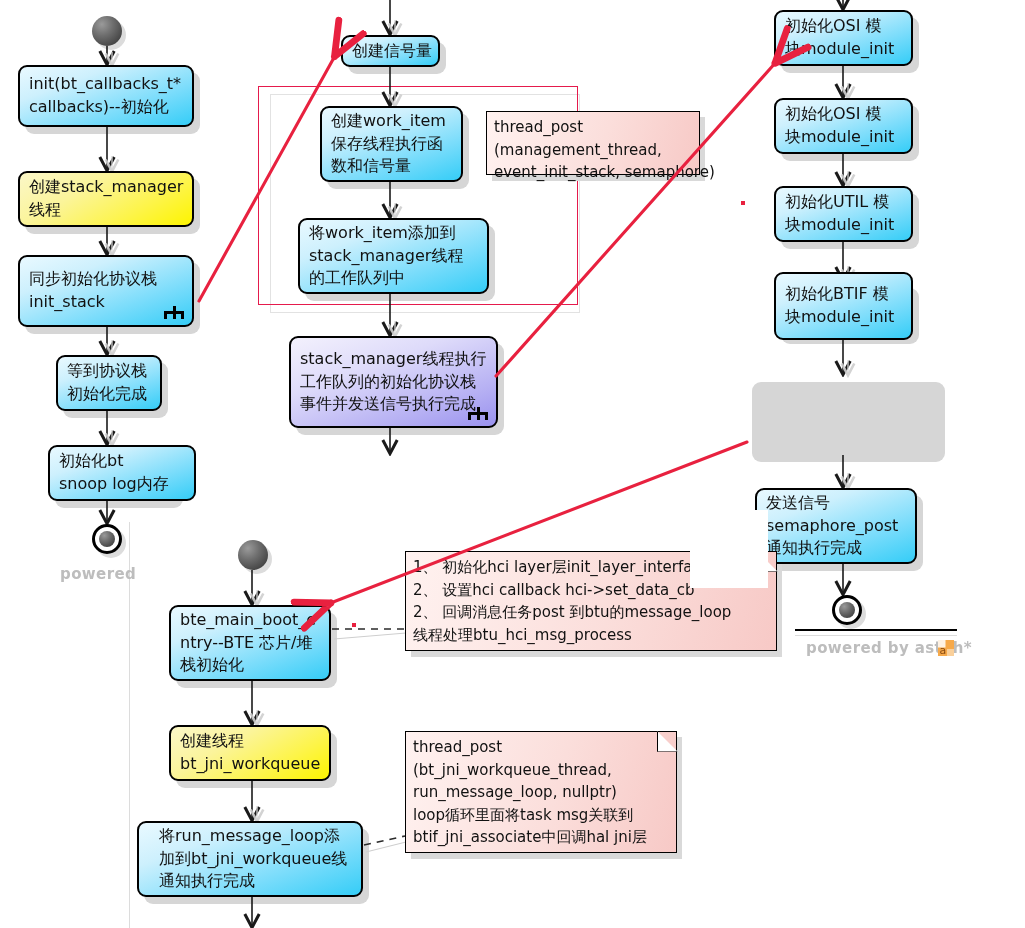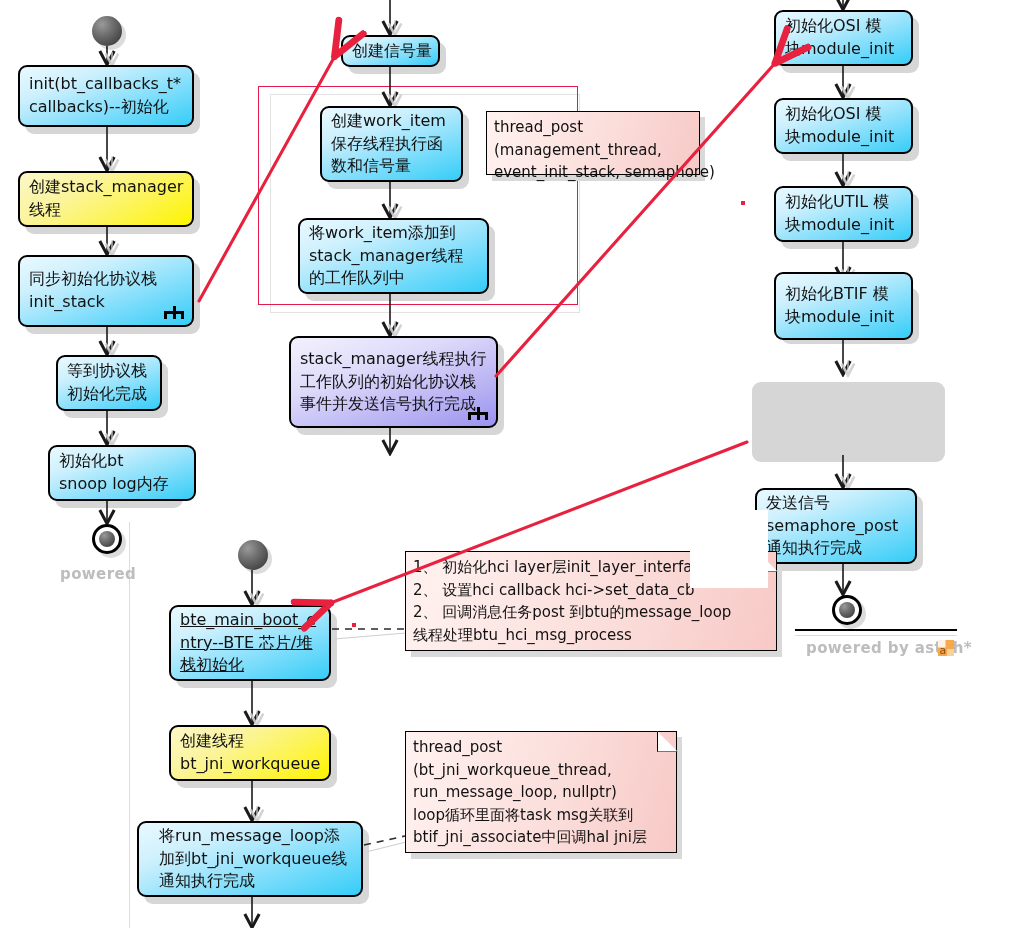--- a/index.html
+++ b/index.html
@@ -156,21 +156,21 @@
   <div class="note" style="left:486px;top:111px;width:214px;height:64px;">
     <span class="ln">thread_post</span>
     <span class="ln">(management_thread,</span>
     <span class="ln">event_init_stack, semaphore)</span>
   </div>
 
   <div class="init-shadow" style="left:242px;top:544px;"></div>
   <div class="init-node" style="left:238px;top:540px;"></div>
 
   <div class="shadow" style="left:176px;top:612px;width:161px;height:76px;"></div>
-  <div class="node fill-blue" style="left:169px;top:605px;width:162px;height:76px;text-decoration:underline;">
+  <div class="node fill-blue" style="left:169px;top:605px;width:162px;height:76px;">
     <span class="ln">bte_main_boot_e</span>
     <span class="ln">ntry--BTE 芯片/堆</span>
     <span class="ln">栈初始化</span>
   </div>
 
   <div class="shadow" style="left:176px;top:732px;width:161px;height:56px;"></div>
   <div class="node fill-yellow" style="left:169px;top:725px;width:162px;height:56px;">
     <span class="ln">创建线程</span>
     <span class="ln">bt_jni_workqueue</span>
   </div>

